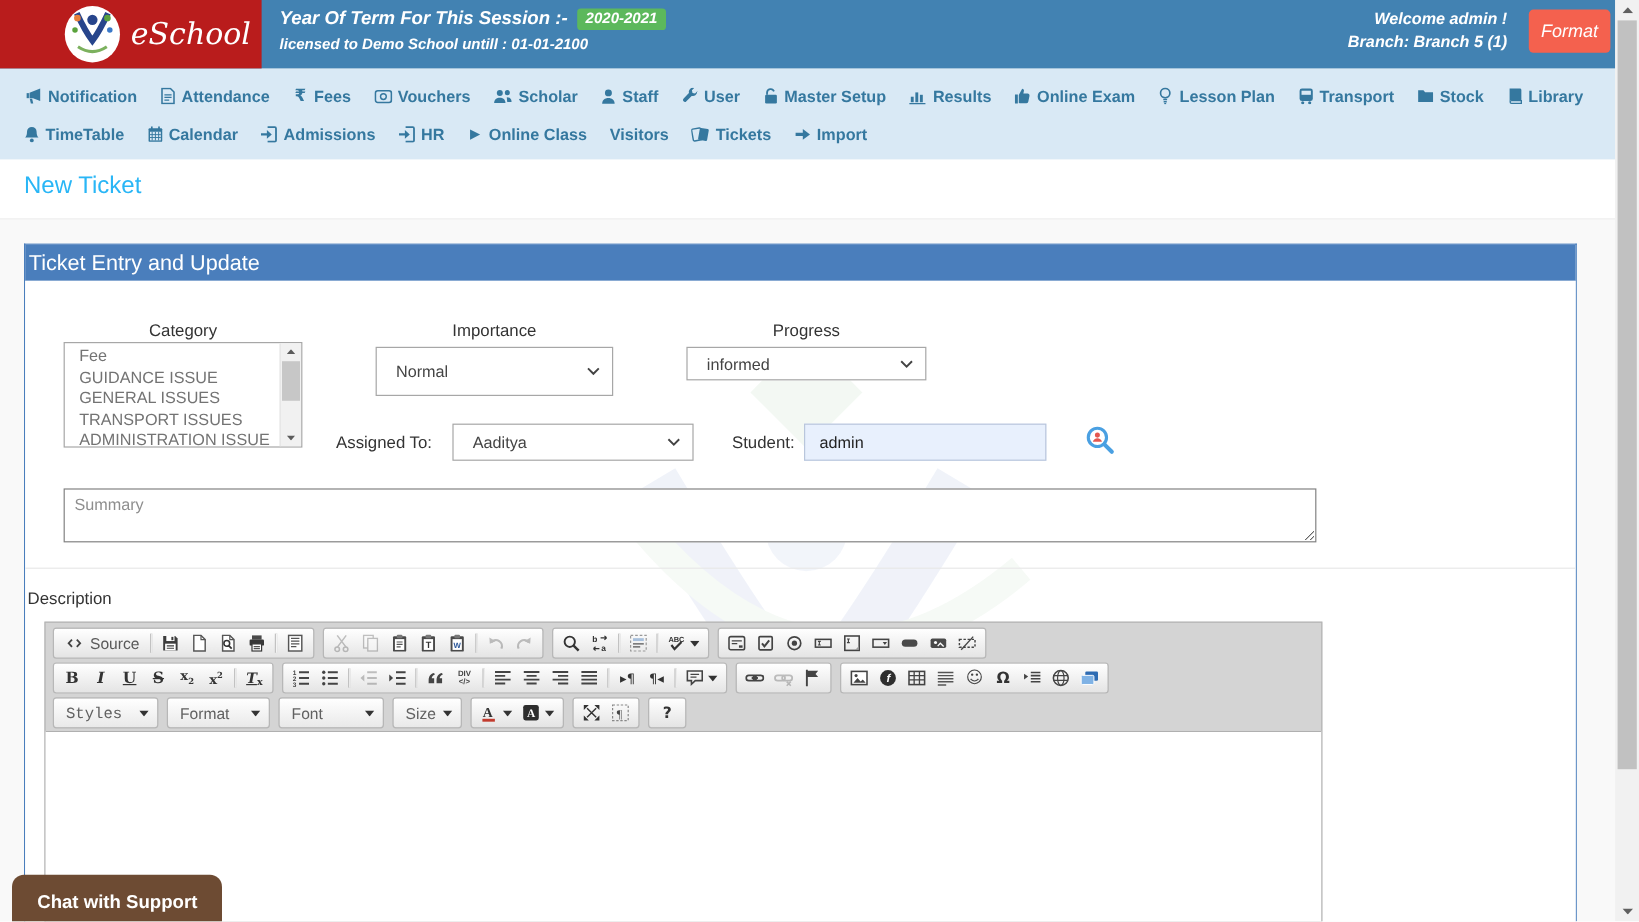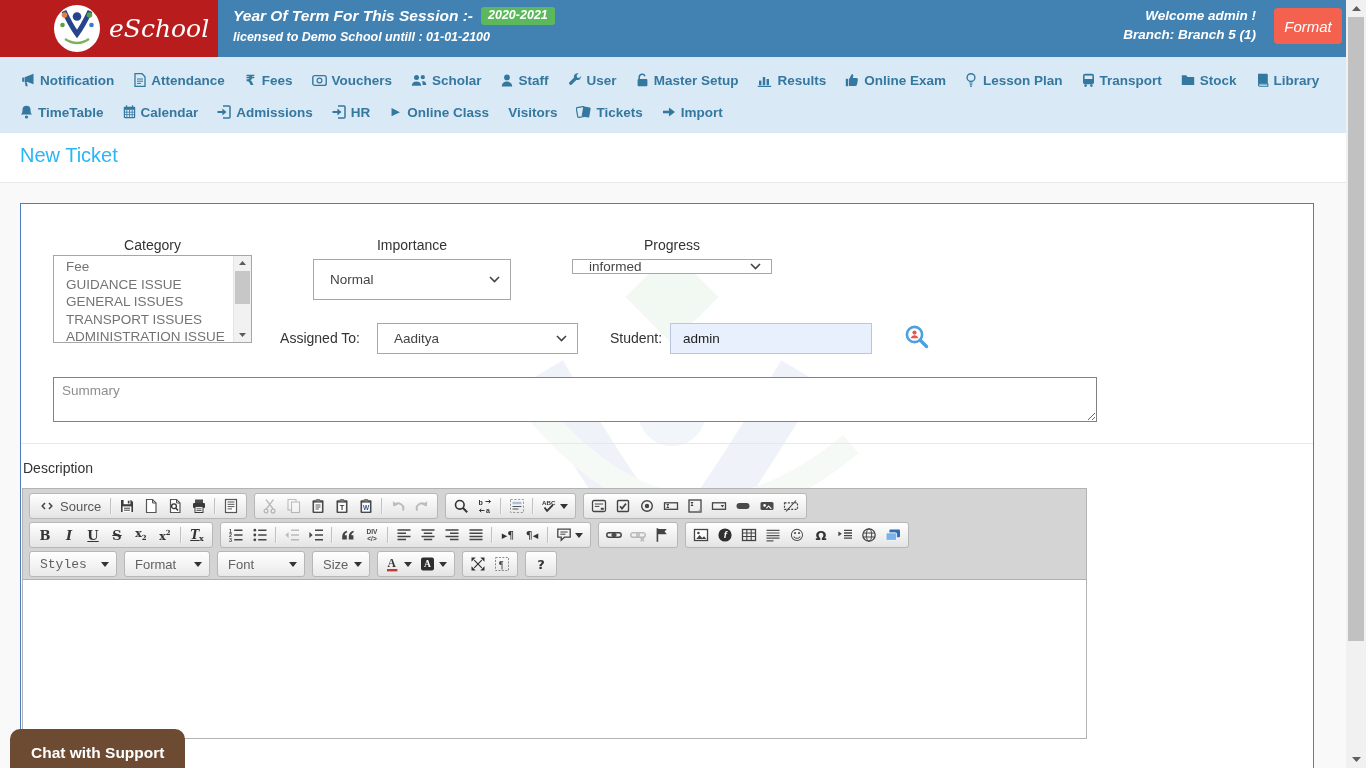--- a/index.html
+++ b/index.html
@@ -44,32 +44,32 @@
   .listbox{position:absolute;left:32px;top:51px;width:199px;height:88px;box-sizing:border-box;border:1px solid #a7a7a7;background:#fff;overflow:hidden;}
   .lb-opts{position:absolute;left:0;right:17px;top:0;bottom:0;padding:2px 0 0 12px;font-size:13.5px;color:#737373;line-height:17.5px;overflow:hidden;}
   .opt{white-space:nowrap;}
   .lb-sb{position:absolute;right:0;top:0;bottom:0;width:17px;background:#f1f1f1;border-left:1px solid #e4e4e4;}
   .lb-arrow{height:14px;display:flex;align-items:center;justify-content:center;}
   .lb-arrow.dn{position:absolute;bottom:0;left:0;right:0;}
   .lb-thumb{position:absolute;left:1px;right:1px;top:15px;height:33px;background:#c7c7c7;}
   .selectbox{position:absolute;box-sizing:border-box;border:1px solid #a7a7a7;background:#fff;display:flex;align-items:center;
              justify-content:space-between;padding:0 10px 0 16px;font-size:13.5px;color:#444;cursor:pointer;}
   .imp-sel{left:292px;top:55px;width:198px;height:41px;}
-  .prog-sel{left:551px;top:55px;width:200px;height:15px;}
+  .prog-sel{left:551px;top:55px;width:200px;height:28px;}
   .assigned-sel{left:356px;top:119px;width:201px;height:31px;}
   .student-input{position:absolute;left:649px;top:119px;width:202px;height:31px;box-sizing:border-box;
                  border:1px solid #b9c6dc;background:#e8f0fd;padding:0 0 0 12px;font-size:13.5px;color:#222;font-family:inherit;}
   .search-user{position:absolute;left:882px;top:120px;width:28px;height:28px;cursor:pointer;}
   .summary{position:absolute;left:32px;top:173px;width:1044px;height:45px;box-sizing:border-box;border:1px solid #828282;
            padding:5px 8px;font-size:13.5px;font-family:inherit;color:#333;}
   .summary::placeholder{color:#8e8e8e;opacity:1;}
   .divider{position:absolute;left:0;top:239px;width:100%;height:1px;background:#e8e8e8;}
   .desc-lbl{position:absolute;left:2px;top:256px;font-size:14px;color:#333;}
   
-  .cke{position:absolute;left:1px;top:284px;width:1065px;height:251px;box-sizing:border-box;border:1px solid #b3b3b3;
+  .cke{position:absolute;left:16px;top:284px;width:1065px;height:251px;box-sizing:border-box;border:1px solid #b3b3b3;
        background:#d4d4d4;display:flex;flex-direction:column;}
   .cke-top{flex:none;padding:1px 0 2px;}
   .cke-row{display:flex;align-items:center;gap:7px;padding:3px 6px 0;}
   .tg{background:linear-gradient(#ffffff,#e4e4e4);border:1px solid #b7b7b7;border-radius:3px;display:flex;align-items:center;
       height:26px;padding:0 3px;box-sizing:border-box;}
   .tbtn{width:24px;height:24px;display:flex;align-items:center;justify-content:center;border-radius:2px;cursor:pointer;}
   .tbtn.disabled{opacity:.35;cursor:default;}
   .tbtn.wide{width:auto;padding:0 6px;}
   .tbtn.hasdd{width:auto;padding:0 4px;}
   .tsep{width:1px;height:16px;background:#c2c2c2;border-right:1px solid #f4f4f4;margin:0 3px;}
@@ -329,20 +329,21 @@
         </a>
       </div>
   </nav>
 
   <div class="titlebar">
     <h1 class="page-title">New Ticket</h1>
   </div>
 
   <div class="content">
     <section class="panel">
+      <div class="panel-hd">Ticket Entry and Update</div>
       <div class="panel-bd">
 
         <div class="wm">
           <svg width="540" height="420" viewBox="0 0 540 420">
             <g opacity="0.55">
               <rect x="218" y="0" width="66" height="66" transform="rotate(45 251 33)" fill="#e9f3e9"></rect>
               <circle cx="251" cy="148" r="34" fill="#e9edf7"></circle>
               <path d="M122 108 Q212 258 251 298 Q290 258 380 108" stroke="#e4e9f5" stroke-width="46" fill="none"></path>
               <circle cx="96" cy="306" r="32" fill="#faeede"></circle>
               <path d="M62 330 Q251 428 440 330" stroke="#e8f3e8" stroke-width="32" fill="none"></path>

